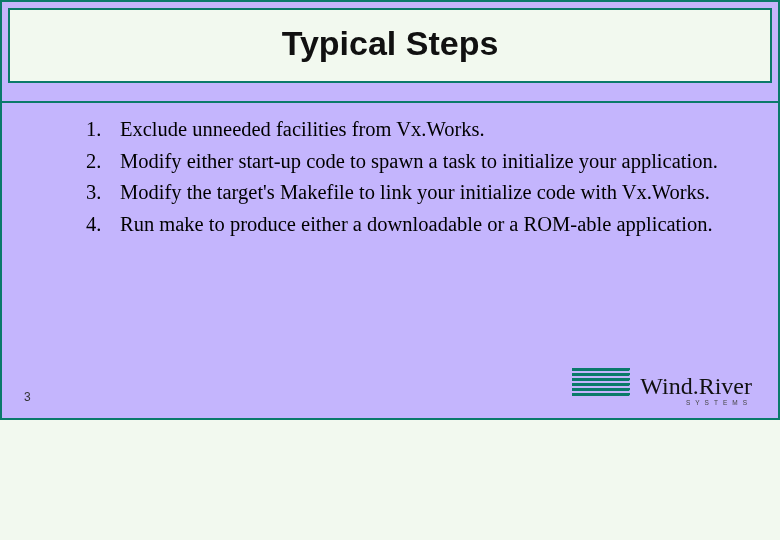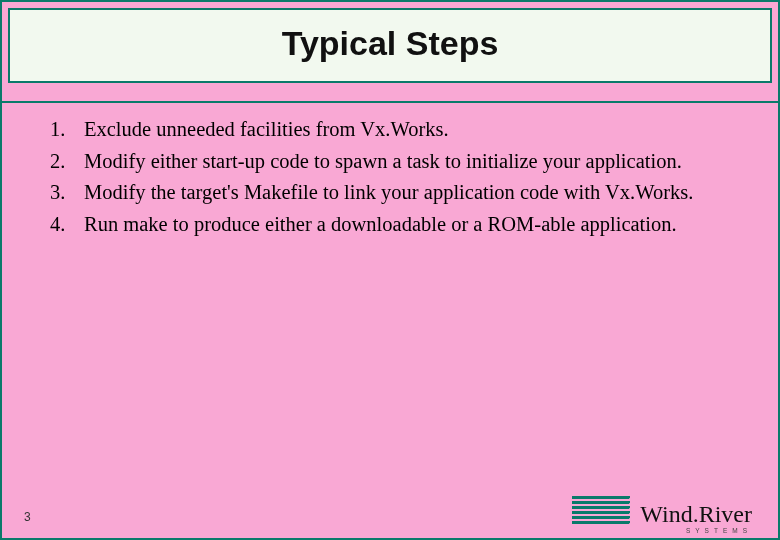--- a/index.html
+++ b/index.html
@@ -5,23 +5,23 @@
   * { margin: 0; padding: 0; box-sizing: border-box; }
   html, body { width: 780px; height: 540px; overflow: hidden; }
   body {
     background: #f2f9ef;
     font-family: "Times New Roman", Times, serif;
     color: #000;
     position: relative;
   }
   .slide {
     width: 780px;
-    height: 540px;
+    height: 420px;
     border: 2px solid #0a7a6a;
-    background: #f9a8d4;
+    background: #c4b5fd;
     position: relative;
   }
   .title-box {
     margin: 6px 6px 0 6px;
     border: 2px solid #0a7a6a;
     background: #f2f9ef;
     text-align: center;
     padding: 14px 0 18px 0;
   }
   .title-text {
@@ -30,20 +30,21 @@
     font-size: 34px;
     color: #111;
   }
   .divider {
     margin-top: 18px;
     border: none;
     border-top: 2px solid #0a7a6a;
   }
   .content {
     padding: 12px 40px 0 48px;
+    margin-left: 36px;
   }
   ol.steps {
     list-style: none;
     counter-reset: step;
     font-size: 20.5px;
     line-height: 1.45;
   }
   ol.steps li {
     counter-increment: step;
     position: relative;
@@ -60,21 +61,21 @@
     position: absolute;
     left: 22px;
     bottom: 14px;
     font-family: Arial, Helvetica, sans-serif;
     font-size: 12px;
     color: #333;
   }
   .logo {
     position: absolute;
     right: 26px;
-    bottom: 12px;
+    bottom: 20px;
     display: flex;
     align-items: flex-end;
     gap: 10px;
   }
   .logo-mark {
     width: 58px;
     height: 32px;
     position: relative;
     overflow: hidden;
   }
@@ -112,21 +113,21 @@
   <div class="title-box">
     <div class="title-text">Typical Steps</div>
   </div>
 
   <hr class="divider">
 
   <div class="content">
     <ol class="steps">
       <li>Exclude unneeded facilities from Vx.Works.</li>
       <li>Modify either start-up code to spawn a task to initialize your application.</li>
-      <li>Modify the target's Makefile to link your application code with Vx.Works.</li>
+      <li>Modify the target's Makefile to link your initialize code with Vx.Works.</li>
       <li>Run make to produce either a downloadable or a ROM-able application.</li>
     </ol>
   </div>
 
   <div class="page-number">3</div>
 
   <div class="logo">
     <div class="logo-mark">
       <div class="stripe" style="top:2px"></div>
       <div class="stripe" style="top:7px"></div>

